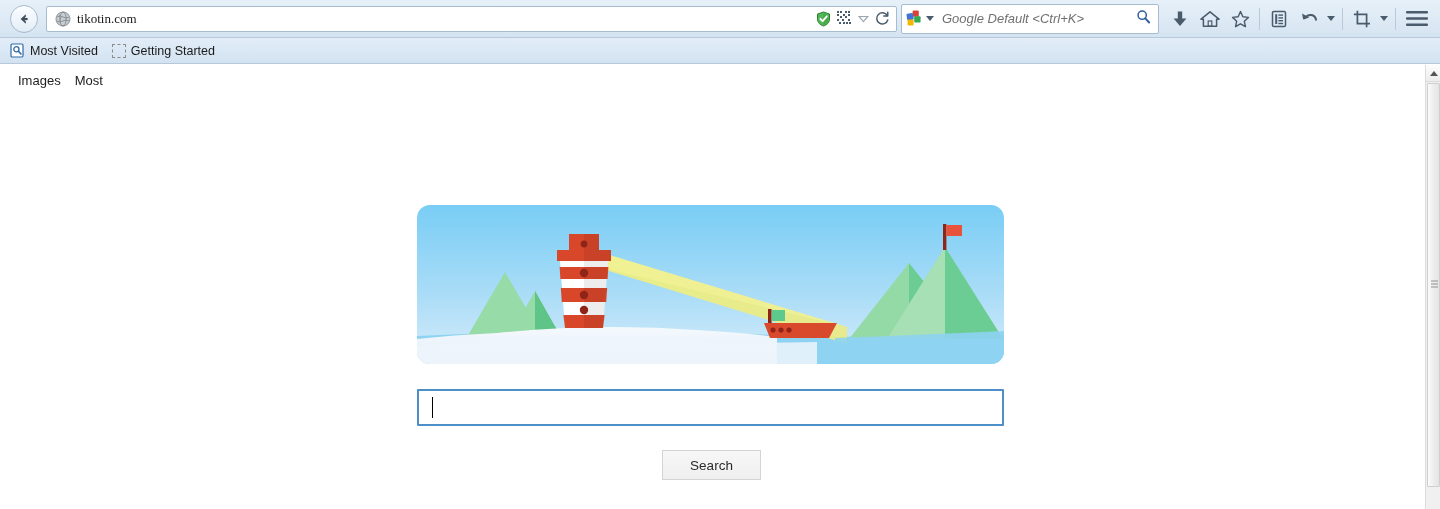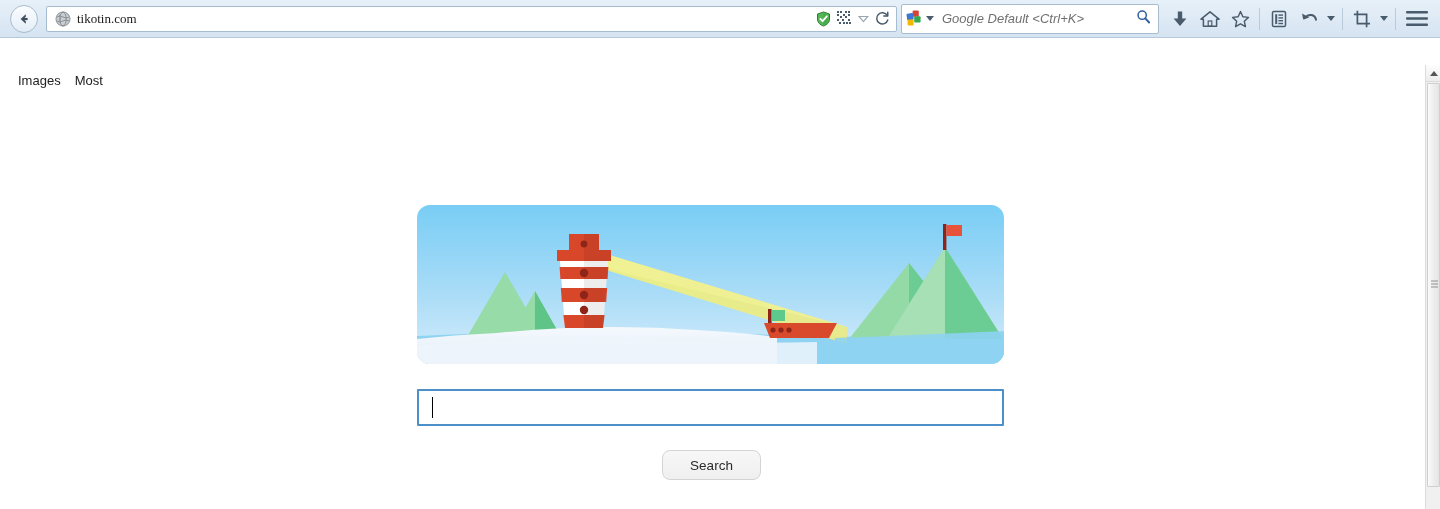--- a/index.html
+++ b/index.html
@@ -183,21 +183,21 @@
   }
 
   .search-btn-wrap {
     position: absolute;
     left: 662px; top: 385px;
   }
   .search-btn {
     width: 99px; height: 30px;
     background: linear-gradient(to bottom, #f7f7f7, #efefef);
     border: 1px solid #d4d4d4;
-    border-radius: 8px;
+    border-radius: 0;
     font-size: 13.5px;
     color: #2a2a2a;
     cursor: pointer;
     font-family: "Liberation Sans", sans-serif;
   }
 
   
   .scrollbar {
     position: absolute;
     right: 0; top: 65px;
@@ -391,20 +391,34 @@
           <g fill="#4a5b6b">
             <rect x="0" y="1" width="22" height="2.6" rx="1"></rect>
             <rect x="0" y="7.2" width="22" height="2.6" rx="1"></rect>
             <rect x="0" y="13.4" width="22" height="2.6" rx="1"></rect>
           </g>
         </svg>
       </div>
     </div>
   </div>
 
+  <div class="bookmarks-bar">
+    <div class="bm-item">
+      <svg width="15" height="15" viewBox="0 0 15 15">
+        <rect x="1" y="1" width="12" height="13" rx="1.2" fill="#ffffff" stroke="#2f6aa8" stroke-width="1.2"></rect>
+        <circle cx="6.4" cy="6.3" r="2.6" fill="none" stroke="#2f6aa8" stroke-width="1.3"></circle>
+        <path d="M8.4 8.3 L11 11" stroke="#2f6aa8" stroke-width="1.6" stroke-linecap="round"></path>
+      </svg>
+      <span>Most Visited</span>
+    </div>
+    <div class="bm-item">
+      <span class="bm-dashed"></span>
+      <span>Getting Started</span>
+    </div>
+  </div>
 
   <div class="content-area">
 
     <div class="page-links">
       <a href="#">Images</a>
       <a href="#">Most</a>
     </div>
 
     <div class="doodle">
       <svg viewBox="0 0 587 159" preserveAspectRatio="none">

